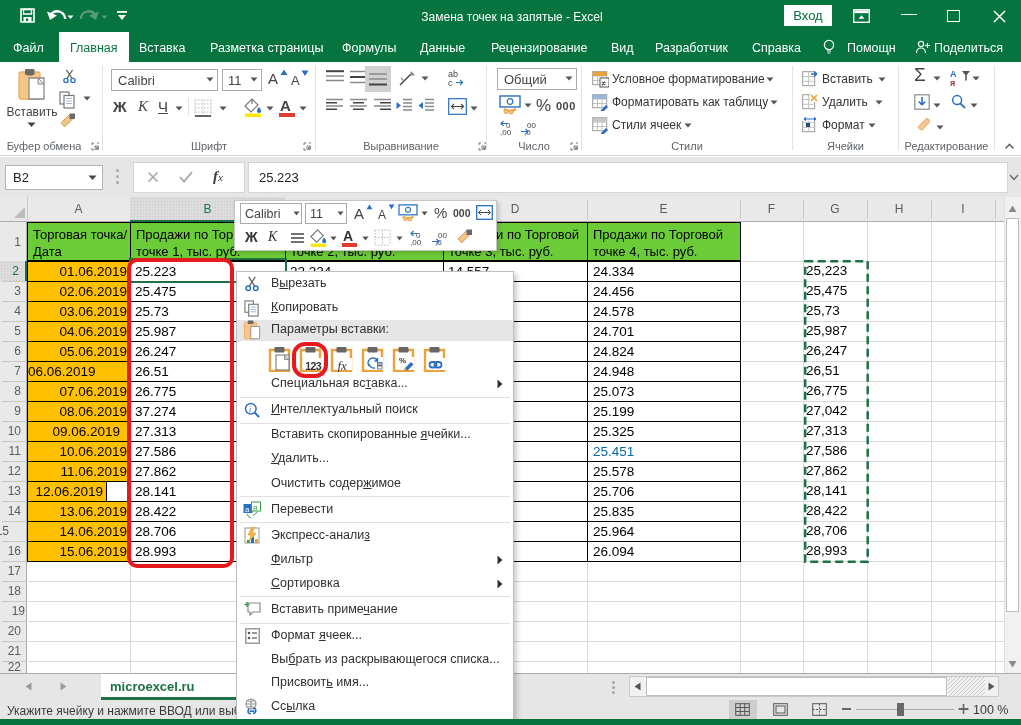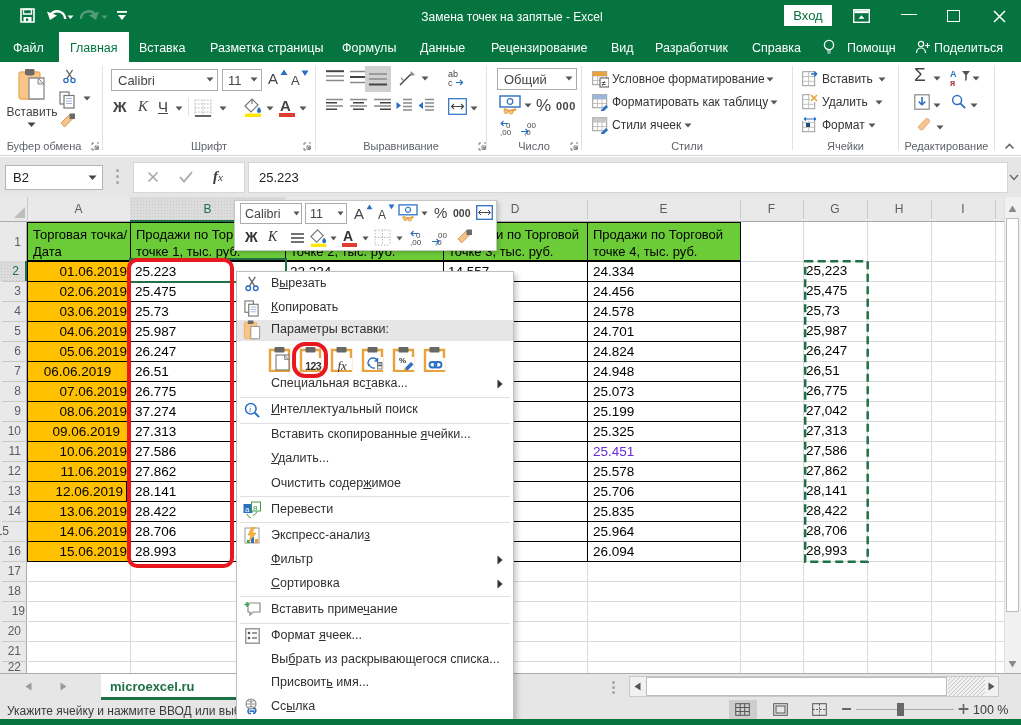--- a/index.html
+++ b/index.html
@@ -492,21 +492,21 @@
 <div class="a" style="left:285px;top:321px;width:159px;height:21px;background:#fff;border:1px solid #000;font-size:13.5px;color:#000;padding:2px 0 0 4px"></div>
 <div class="a" style="left:443px;top:321px;width:145px;height:21px;background:#fff;border:1px solid #000;font-size:13.5px;color:#000;padding:2px 0 0 4px"></div>
 <div class="a" style="left:587px;top:321px;width:154px;height:21px;background:#fff;border:1px solid #000;font-size:13.5px;color:#000;padding:2px 0 0 5px">24.701</div>
 <div class="a" style="left:806px;top:323px;font-size:13.5px;color:#000">25,987</div>
 <div class="a" style="left:27px;top:341px;width:104px;height:21px;background:#FFC000;border:1px solid #000;font-size:13.5px;color:#000;text-align:right;padding:2px 3px 0 0">05.06.2019</div>
 <div class="a" style="left:130px;top:341px;width:156px;height:21px;background:#fff;border:1px solid #000;font-size:13.5px;color:#000;padding:2px 0 0 4px">26.247</div>
 <div class="a" style="left:285px;top:341px;width:159px;height:21px;background:#fff;border:1px solid #000;font-size:13.5px;color:#000;padding:2px 0 0 4px"></div>
 <div class="a" style="left:443px;top:341px;width:145px;height:21px;background:#fff;border:1px solid #000;font-size:13.5px;color:#000;padding:2px 0 0 4px"></div>
 <div class="a" style="left:587px;top:341px;width:154px;height:21px;background:#fff;border:1px solid #000;font-size:13.5px;color:#000;padding:2px 0 0 5px">24.824</div>
 <div class="a" style="left:806px;top:343px;font-size:13.5px;color:#000">26,247</div>
-<div class="a" style="left:27px;top:361px;width:104px;height:21px;background:#FFC000;border:1px solid #000;font-size:13.5px;color:#000;text-align:center;padding:2px 3px 0 0">06.06.2019</div>
+<div class="a" style="left:27px;top:361px;width:104px;height:21px;background:#FFC000;border:1px solid #000;font-size:13.5px;color:#000;text-align:left;padding:2px 3px 0 0">06.06.2019</div>
 <div class="a" style="left:130px;top:361px;width:156px;height:21px;background:#fff;border:1px solid #000;font-size:13.5px;color:#000;padding:2px 0 0 4px">26.51</div>
 <div class="a" style="left:285px;top:361px;width:159px;height:21px;background:#fff;border:1px solid #000;font-size:13.5px;color:#000;padding:2px 0 0 4px"></div>
 <div class="a" style="left:443px;top:361px;width:145px;height:21px;background:#fff;border:1px solid #000;font-size:13.5px;color:#000;padding:2px 0 0 4px"></div>
 <div class="a" style="left:587px;top:361px;width:154px;height:21px;background:#fff;border:1px solid #000;font-size:13.5px;color:#000;padding:2px 0 0 5px">24.948</div>
 <div class="a" style="left:806px;top:363px;font-size:13.5px;color:#000">26,51</div>
 <div class="a" style="left:27px;top:381px;width:104px;height:21px;background:#FFC000;border:1px solid #000;font-size:13.5px;color:#000;text-align:right;padding:2px 3px 0 0">07.06.2019</div>
 <div class="a" style="left:130px;top:381px;width:156px;height:21px;background:#fff;border:1px solid #000;font-size:13.5px;color:#000;padding:2px 0 0 4px">26.775</div>
 <div class="a" style="left:285px;top:381px;width:159px;height:21px;background:#fff;border:1px solid #000;font-size:13.5px;color:#000;padding:2px 0 0 4px"></div>
 <div class="a" style="left:443px;top:381px;width:145px;height:21px;background:#fff;border:1px solid #000;font-size:13.5px;color:#000;padding:2px 0 0 4px"></div>
 <div class="a" style="left:587px;top:381px;width:154px;height:21px;background:#fff;border:1px solid #000;font-size:13.5px;color:#000;padding:2px 0 0 5px">25.073</div>
@@ -520,29 +520,29 @@
 <div class="a" style="left:27px;top:421px;width:104px;height:21px;background:#FFC000;border:1px solid #000;font-size:13.5px;color:#000;text-align:right;padding:2px 10px 0 0">09.06.2019</div>
 <div class="a" style="left:130px;top:421px;width:156px;height:21px;background:#fff;border:1px solid #000;font-size:13.5px;color:#000;padding:2px 0 0 4px">27.313</div>
 <div class="a" style="left:285px;top:421px;width:159px;height:21px;background:#fff;border:1px solid #000;font-size:13.5px;color:#000;padding:2px 0 0 4px"></div>
 <div class="a" style="left:443px;top:421px;width:145px;height:21px;background:#fff;border:1px solid #000;font-size:13.5px;color:#000;padding:2px 0 0 4px"></div>
 <div class="a" style="left:587px;top:421px;width:154px;height:21px;background:#fff;border:1px solid #000;font-size:13.5px;color:#000;padding:2px 0 0 5px">25.325</div>
 <div class="a" style="left:806px;top:423px;font-size:13.5px;color:#000">27,313</div>
 <div class="a" style="left:27px;top:441px;width:104px;height:21px;background:#FFC000;border:1px solid #000;font-size:13.5px;color:#000;text-align:right;padding:2px 3px 0 0">10.06.2019</div>
 <div class="a" style="left:130px;top:441px;width:156px;height:21px;background:#fff;border:1px solid #000;font-size:13.5px;color:#000;padding:2px 0 0 4px">27.586</div>
 <div class="a" style="left:285px;top:441px;width:159px;height:21px;background:#fff;border:1px solid #000;font-size:13.5px;color:#000;padding:2px 0 0 4px"></div>
 <div class="a" style="left:443px;top:441px;width:145px;height:21px;background:#fff;border:1px solid #000;font-size:13.5px;color:#000;padding:2px 0 0 4px"></div>
-<div class="a" style="left:587px;top:441px;width:154px;height:21px;background:#fff;border:1px solid #000;font-size:13.5px;color:#6d28d9;padding:2px 17px 0 5px">25.451</div>
+<div class="a" style="left:587px;top:441px;width:154px;height:21px;background:#fff;border:1px solid #000;font-size:13.5px;color:#0369a1;padding:2px 17px 0 5px">25.451</div>
 <div class="a" style="left:806px;top:443px;font-size:13.5px;color:#000">27,586</div>
 <div class="a" style="left:27px;top:461px;width:104px;height:21px;background:#FFC000;border:1px solid #000;font-size:13.5px;color:#000;text-align:right;padding:2px 3px 0 0">11.06.2019</div>
 <div class="a" style="left:130px;top:461px;width:156px;height:21px;background:#fff;border:1px solid #000;font-size:13.5px;color:#000;padding:2px 0 0 4px">27.862</div>
 <div class="a" style="left:285px;top:461px;width:159px;height:21px;background:#fff;border:1px solid #000;font-size:13.5px;color:#000;padding:2px 0 0 4px"></div>
 <div class="a" style="left:443px;top:461px;width:145px;height:21px;background:#fff;border:1px solid #000;font-size:13.5px;color:#000;padding:2px 0 0 4px"></div>
 <div class="a" style="left:587px;top:461px;width:154px;height:21px;background:#fff;border:1px solid #000;font-size:13.5px;color:#000;padding:2px 0 0 5px">25.578</div>
 <div class="a" style="left:806px;top:463px;font-size:13.5px;color:#000">27,862</div>
-<div class="a" style="left:27px;top:481px;width:100px;height:21px;background:#FFC000;border:1px solid #000;font-size:13.5px;color:#000;text-align:right;padding:2px 3px 0 0">12.06.2019</div>
+<div class="a" style="left:27px;top:481px;width:80px;height:21px;background:#FFC000;border:1px solid #000;font-size:13.5px;color:#000;text-align:right;padding:2px 3px 0 0">12.06.2019</div>
 <div class="a" style="left:130px;top:481px;width:156px;height:21px;background:#fff;border:1px solid #000;font-size:13.5px;color:#000;padding:2px 0 0 4px">28.141</div>
 <div class="a" style="left:285px;top:481px;width:159px;height:21px;background:#fff;border:1px solid #000;font-size:13.5px;color:#000;padding:2px 0 0 4px"></div>
 <div class="a" style="left:443px;top:481px;width:145px;height:21px;background:#fff;border:1px solid #000;font-size:13.5px;color:#000;padding:2px 0 0 4px"></div>
 <div class="a" style="left:587px;top:481px;width:154px;height:21px;background:#fff;border:1px solid #000;font-size:13.5px;color:#000;padding:2px 0 0 5px">25.706</div>
 <div class="a" style="left:806px;top:483px;font-size:13.5px;color:#000">28,141</div>
 <div class="a" style="left:27px;top:501px;width:104px;height:21px;background:#FFC000;border:1px solid #000;font-size:13.5px;color:#000;text-align:right;padding:2px 3px 0 0">13.06.2019</div>
 <div class="a" style="left:130px;top:501px;width:156px;height:21px;background:#fff;border:1px solid #000;font-size:13.5px;color:#000;padding:2px 0 0 4px">28.422</div>
 <div class="a" style="left:285px;top:501px;width:159px;height:21px;background:#fff;border:1px solid #000;font-size:13.5px;color:#000;padding:2px 0 0 4px"></div>
 <div class="a" style="left:443px;top:501px;width:145px;height:21px;background:#fff;border:1px solid #000;font-size:13.5px;color:#000;padding:2px 0 0 4px"></div>
 <div class="a" style="left:587px;top:501px;width:154px;height:21px;background:#fff;border:1px solid #000;font-size:13.5px;color:#000;padding:2px 0 0 5px">25.835</div>

